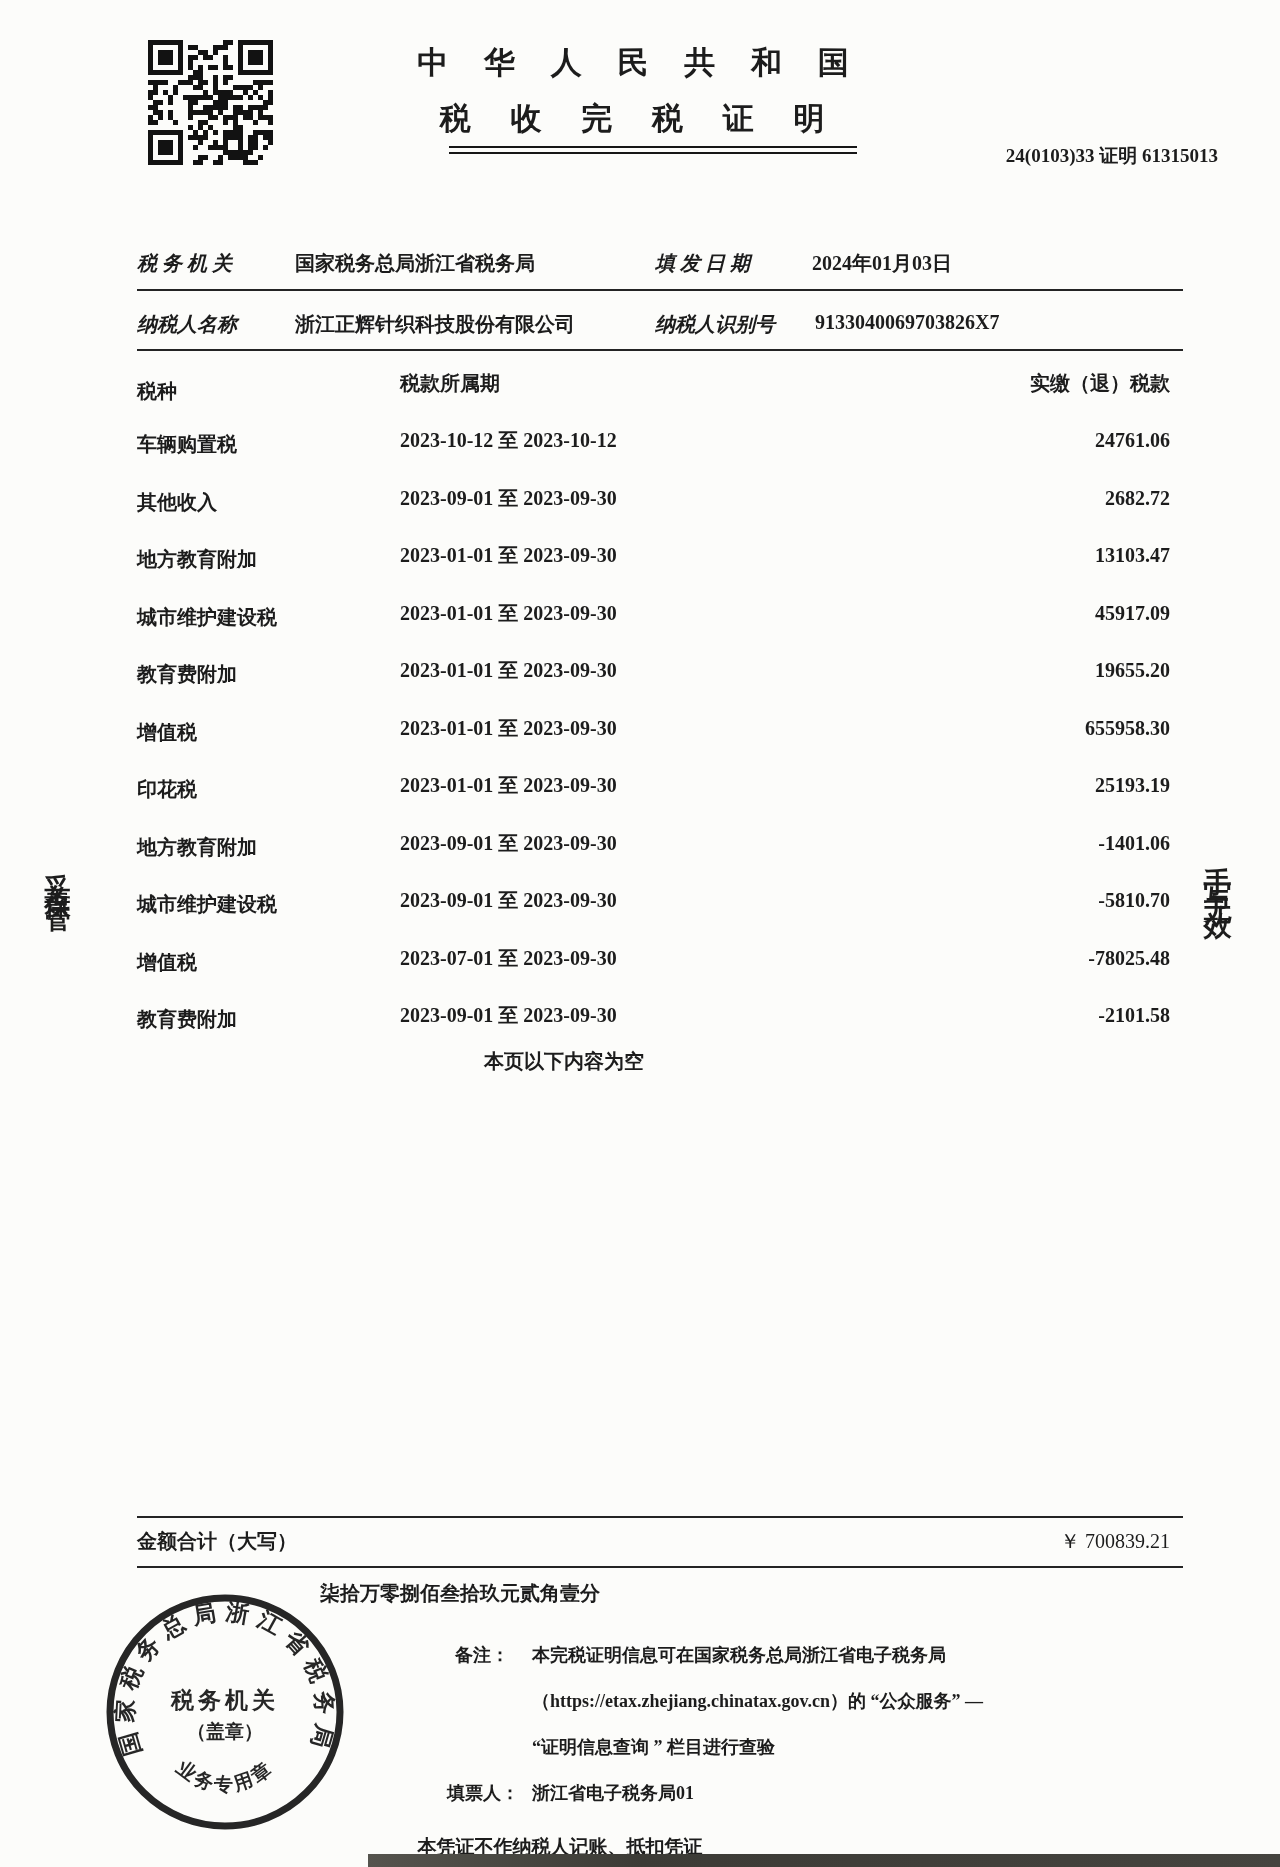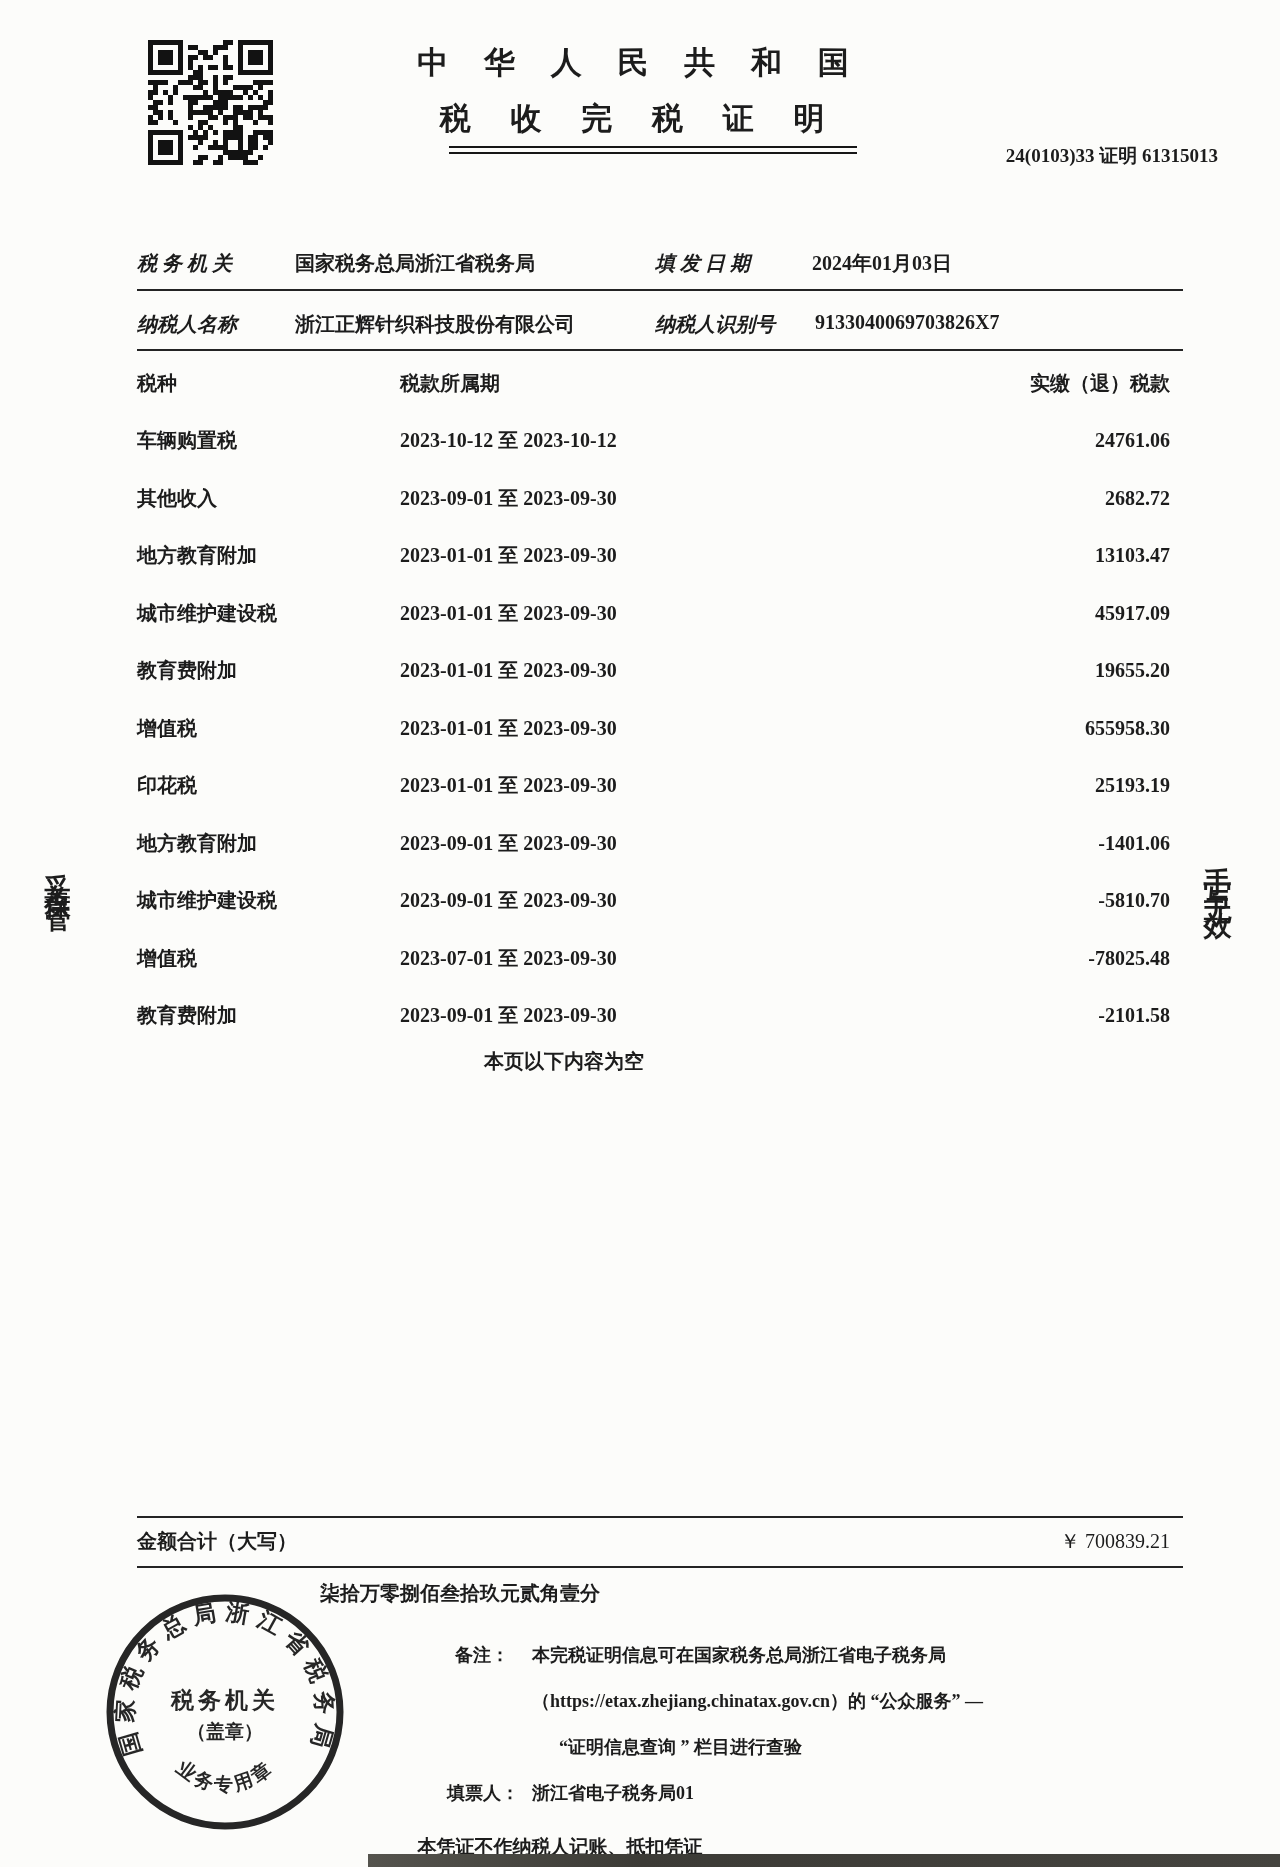--- a/index.html
+++ b/index.html
@@ -24,21 +24,21 @@
 
   
   .lbl{font-weight:bold;font-size:20px;font-style:italic;}
   .val{font-weight:600;font-size:20px;}
   .pos{position:absolute;white-space:nowrap;}
   .rule{position:absolute;left:137px;width:1046px;height:0;border-top:2px solid #242424;}
 
   
   .table{position:absolute;left:137px;top:370px;width:1046px;}
   .thead{display:flex;font-weight:bold;font-size:20px;height:42px;align-items:flex-start;}
-  .c-name{width:263px;flex:0 0 263px;}
+  .c-name{width:263px;flex:0 0 263px;margin-top:8px;}
   .c-period{width:420px;flex:0 0 420px;}
   .c-amount{flex:1;text-align:right;padding-right:13px;}
   .trow{display:flex;align-items:center;height:57.5px;font-size:20px;}
   .trow .c-name{font-weight:bold;}
   .trow .c-period{font-weight:600;}
   .trow .c-amount{font-weight:700;}
   .empty-note{position:absolute;left:137px;top:1048px;width:854px;text-align:center;
     font-size:20px;font-weight:bold;}
 
   
@@ -484,20 +484,20 @@
     <text x="125" y="118" font-size="23" font-weight="bold" fill="#161616" text-anchor="middle" letter-spacing="4" font-family="Liberation Serif, DejaVu Serif, serif">税务机关</text>
     <text x="125" y="148" font-size="19" font-weight="bold" fill="#161616" text-anchor="middle" font-family="Liberation Serif, DejaVu Serif, serif">（盖章）</text>
     <text font-size="19" font-weight="bold" fill="#161616" letter-spacing="3" font-family="Liberation Serif, DejaVu Serif, serif">
       <textPath href="#arcBottom" startOffset="50%" text-anchor="middle">业务专用章</textPath>
     </text>
   </svg>
 
   <span class="pos rm rm-label" style="left:455px;top:1643px;">备注：</span>
   <span class="pos rm rm-line" style="left:532px;top:1643px;">本完税证明信息可在国家税务总局浙江省电子税务局</span>
   <span class="pos rm rm-line" style="left:532px;top:1689px;">（https://etax.zhejiang.chinatax.gov.cn）的 “公众服务” —</span>
-  <span class="pos rm rm-line" style="left:532px;top:1735px;margin-left:27px;">“证明信息查询 ” 栏目进行查验</span>
+  <span class="pos rm rm-line" style="left:532px;top:1735px;">“证明信息查询 ” 栏目进行查验</span>
   <span class="pos rm rm-label" style="left:447px;top:1781px;">填票人：</span>
   <span class="pos rm rm-line" style="left:532px;top:1781px;">浙江省电子税务局01</span>
 
   <div class="footer-note">本凭证不作纳税人记账、抵扣凭证</div>
   <div class="bottom-band"></div>
 
 </div>
 
 </body></html>

